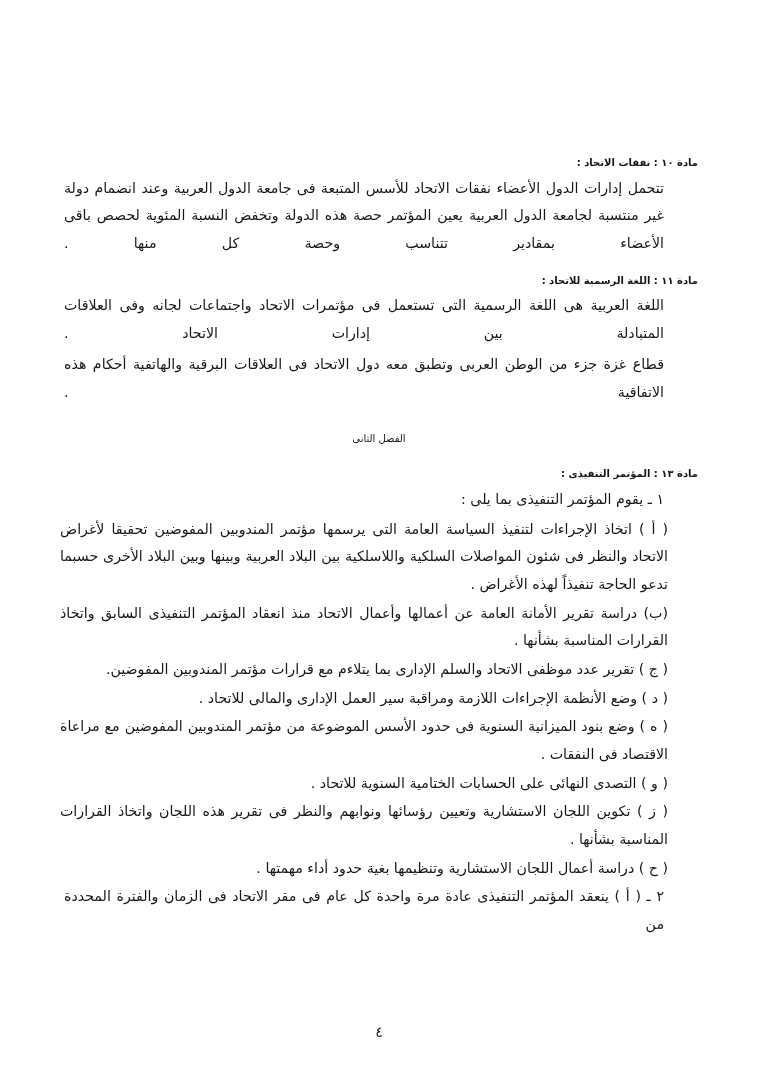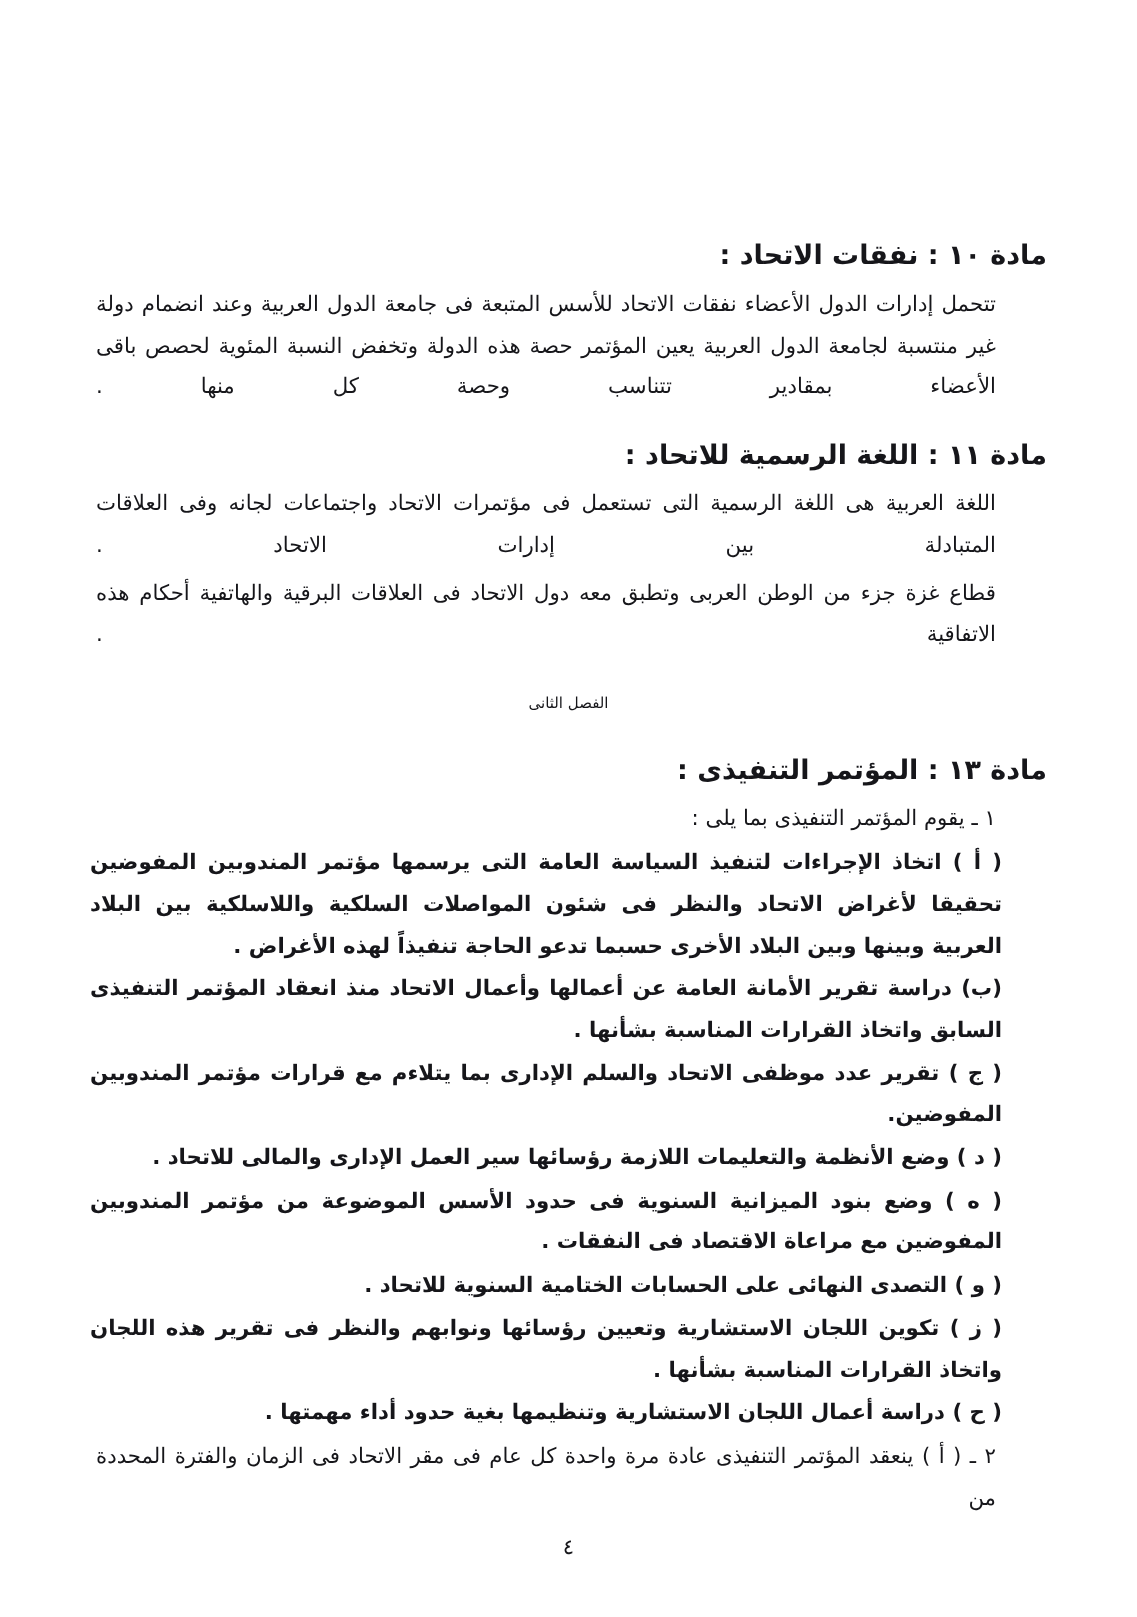--- a/index.html
+++ b/index.html
@@ -25,21 +25,21 @@
     direction: rtl;
     text-align: right;
     font-size: 14.2px;
     line-height: 1.95;
   }
   .article {
     margin-bottom: 4px;
   }
   .art-head {
     font-weight: bold;
-    font-size: 18px;
+    font-size: 10px;
     margin-top: 13px;
     margin-bottom: 2px;
     letter-spacing: 0px;
     text-align: right;
   }
   .para {
     text-align: justify;
     text-align-last: right;
     margin: 0 0 2px 0;
     padding-right: 34px;
@@ -57,21 +57,20 @@
   }
   .list-item {
     text-align: justify;
     text-align-last: right;
     margin: 0 0 1px 0;
     padding-right: 46px;
     line-height: 1.95;
   }
   .list-item.wide {
     padding-right: 30px;
-    font-weight: bold;
   }
   .page-number {
     position: absolute;
     bottom: 38px;
     left: 0;
     right: 0;
     text-align: center;
     font-size: 14px;
   }
 </style>
@@ -97,21 +96,21 @@
 
     <div class="center-line">الفصل الثانى</div>
 
     <div class="article">
       <div class="art-head">مادة ١٣ : المؤتمر التنفيذى :</div>
       <p class="para">١ ـ يقوم المؤتمر التنفيذى بما يلى :</p>
 
       <p class="list-item wide justify-full">( أ ) اتخاذ الإجراءات لتنفيذ السياسة العامة التى يرسمها مؤتمر المندوبين المفوضين تحقيقا لأغراض الاتحاد والنظر فى شئون المواصلات السلكية واللاسلكية بين البلاد العربية وبينها وبين البلاد الأخرى حسبما تدعو الحاجة تنفيذاً لهذه الأغراض .</p>
       <p class="list-item wide justify-full">(ب) دراسة تقرير الأمانة العامة عن أعمالها وأعمال الاتحاد منذ انعقاد المؤتمر التنفيذى السابق واتخاذ القرارات المناسبة بشأنها .</p>
       <p class="list-item wide">( ج ) تقرير عدد موظفى الاتحاد والسلم الإدارى بما يتلاءم مع قرارات مؤتمر المندوبين المفوضين.</p>
-      <p class="list-item wide">( د ) وضع الأنظمة والتعليمات اللازمة رؤسائها سير العمل الإدارى والمالى للاتحاد .</p>
+      <p class="list-item wide">( د ) وضع الأنظمة الإجراءات اللازمة ومراقبة سير العمل الإدارى والمالى للاتحاد .</p>
       <p class="list-item wide">( ه ) وضع بنود الميزانية السنوية فى حدود الأسس الموضوعة من مؤتمر المندوبين المفوضين مع مراعاة الاقتصاد فى النفقات .</p>
       <p class="list-item wide">( و ) التصدى النهائى على الحسابات الختامية السنوية للاتحاد .</p>
       <p class="list-item wide justify-full">( ز ) تكوين اللجان الاستشارية وتعيين رؤسائها ونوابهم والنظر فى تقرير هذه اللجان واتخاذ القرارات المناسبة بشأنها .</p>
       <p class="list-item wide">( ح ) دراسة أعمال اللجان الاستشارية وتنظيمها بغية حدود أداء مهمتها .</p>
 
       <p class="para">٢ ـ ( أ )  ينعقد المؤتمر التنفيذى عادة مرة واحدة كل عام فى مقر الاتحاد فى الزمان  والفترة المحددة من</p>
     </div>
 
   </div>
 

